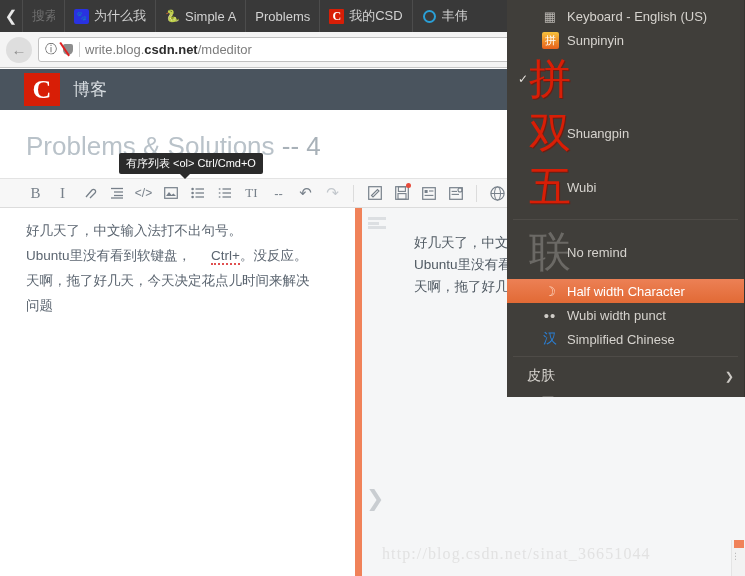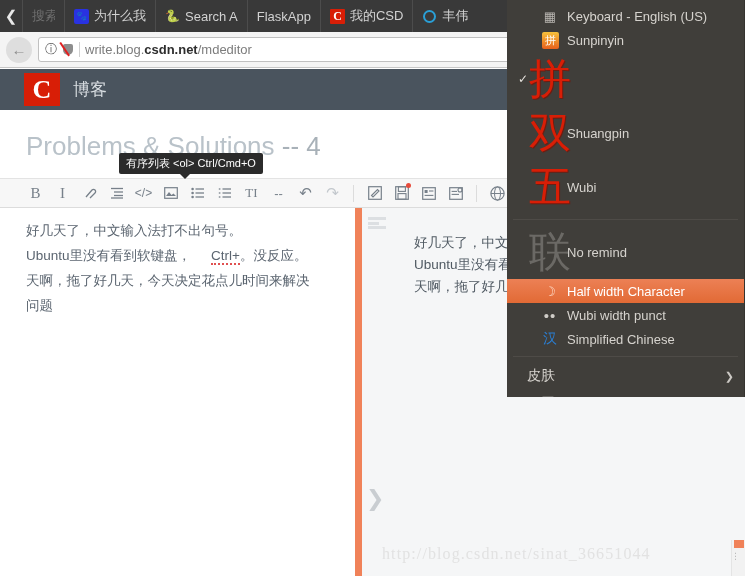--- a/index.html
+++ b/index.html
@@ -273,25 +273,25 @@
       <span class="tab-title">搜索</span>
     </div>
 
     <div class="tab">
       <span class="tab-fav fav-baidu">🐾</span>
       <span class="tab-title">为什么我</span>
     </div>
 
     <div class="tab">
       <span class="tab-fav fav-snake">🐍</span>
-      <span class="tab-title">Search A</span>
+      <span class="tab-title">Simple A</span>
     </div>
 
     <div class="tab">
-      <span class="tab-title">FlaskApp</span>
+      <span class="tab-title">Problems</span>
     </div>
 
     <div class="tab">
       <span class="tab-fav fav-csdn">C</span>
       <span class="tab-title">我的CSD</span>
     </div>
 
     <div class="tab">
       <span class="tab-fav">
           <span class="fav-circle"></span>

